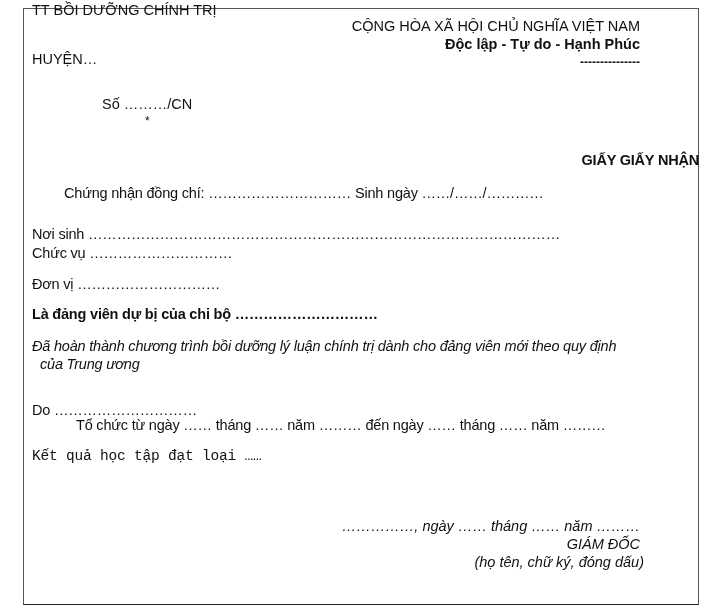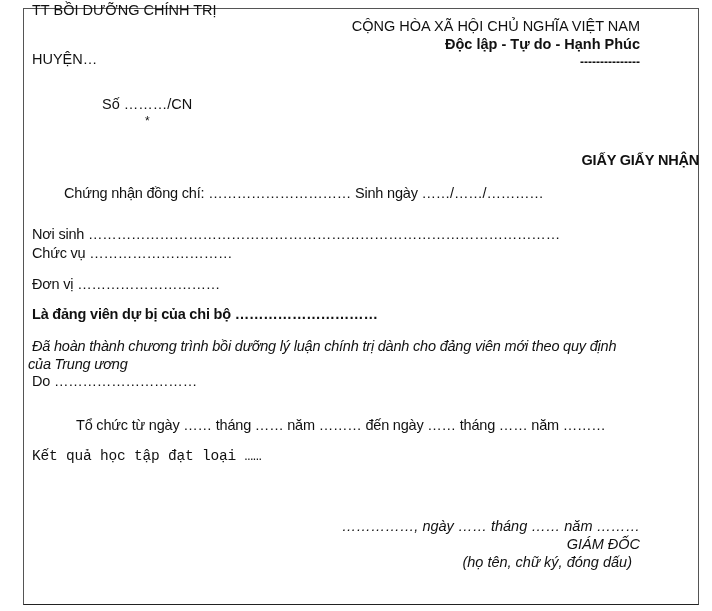--- a/index.html
+++ b/index.html
@@ -42,20 +42,20 @@
 <div class="abs center bold" style="left:320px; width:320px; top:53px; font-size:12px;">---------------</div>
 
 <div class="abs center bold condensed" style="left:23px; width:676px; top:151px;">GIẤY GIẤY NHẬN</div>
 
 <div class="abs condensed" style="left:25px; top:184px;margin-left:39px;">Chứng nhận đồng chí: ………………………… Sinh ngày ……/……/…………</div>
 <div class="abs condensed" style="left:32px; top:214px;margin-top:11px;">Nơi sinh ………………………………………………………………………………………</div>
 <div class="abs condensed" style="left:32px; top:244px;">Chức vụ …………………………</div>
 <div class="abs condensed" style="left:32px; top:275px;">Đơn vị …………………………</div>
 <div class="abs condensed" style="left:32px; top:305px;font-weight:bold;">Là đảng viên dự bị của chi bộ  …………………………</div>
 <div class="abs italic condensed" style="left:32px; top:337px;">Đã hoàn thành chương trình bồi dưỡng lý luận chính trị dành cho đảng viên mới theo quy định</div>
-<div class="abs italic condensed" style="left:28px; top:355px;">của Trung ương</div>
-<div class="abs condensed" style="left:32px; top:372px;">Do …………………………</div>
+<div class="abs italic condensed" style="left:40px; top:355px;">của Trung ương</div>
+<div class="abs condensed" style="left:32px; top:401px;">Do …………………………</div>
 <div class="abs condensed" style="left:32px; top:416px;margin-left:44px;">Tổ chức từ ngày …… tháng …… năm ……… đến ngày …… tháng …… năm ………</div>
 <div class="abs condensed" style="left:32px; top:447px;font-family:Liberation Mono, monospace;">Kết quả học tập đạt loại ……</div>
 
 <div class="abs italic center" style="left:320px; width:320px; top:517px;">……………, ngày …… tháng …… năm ………</div>
 <div class="abs center" style="left:320px; width:320px; top:535px;font-style:italic;">GIÁM ĐỐC</div>
-<div class="abs italic center" style="left:312px; width:320px; top:553px;">(họ tên, chữ ký, đóng dấu)</div>
+<div class="abs italic center" style="left:324px; width:320px; top:553px;">(họ tên, chữ ký, đóng dấu)</div>
 
 </body></html>

